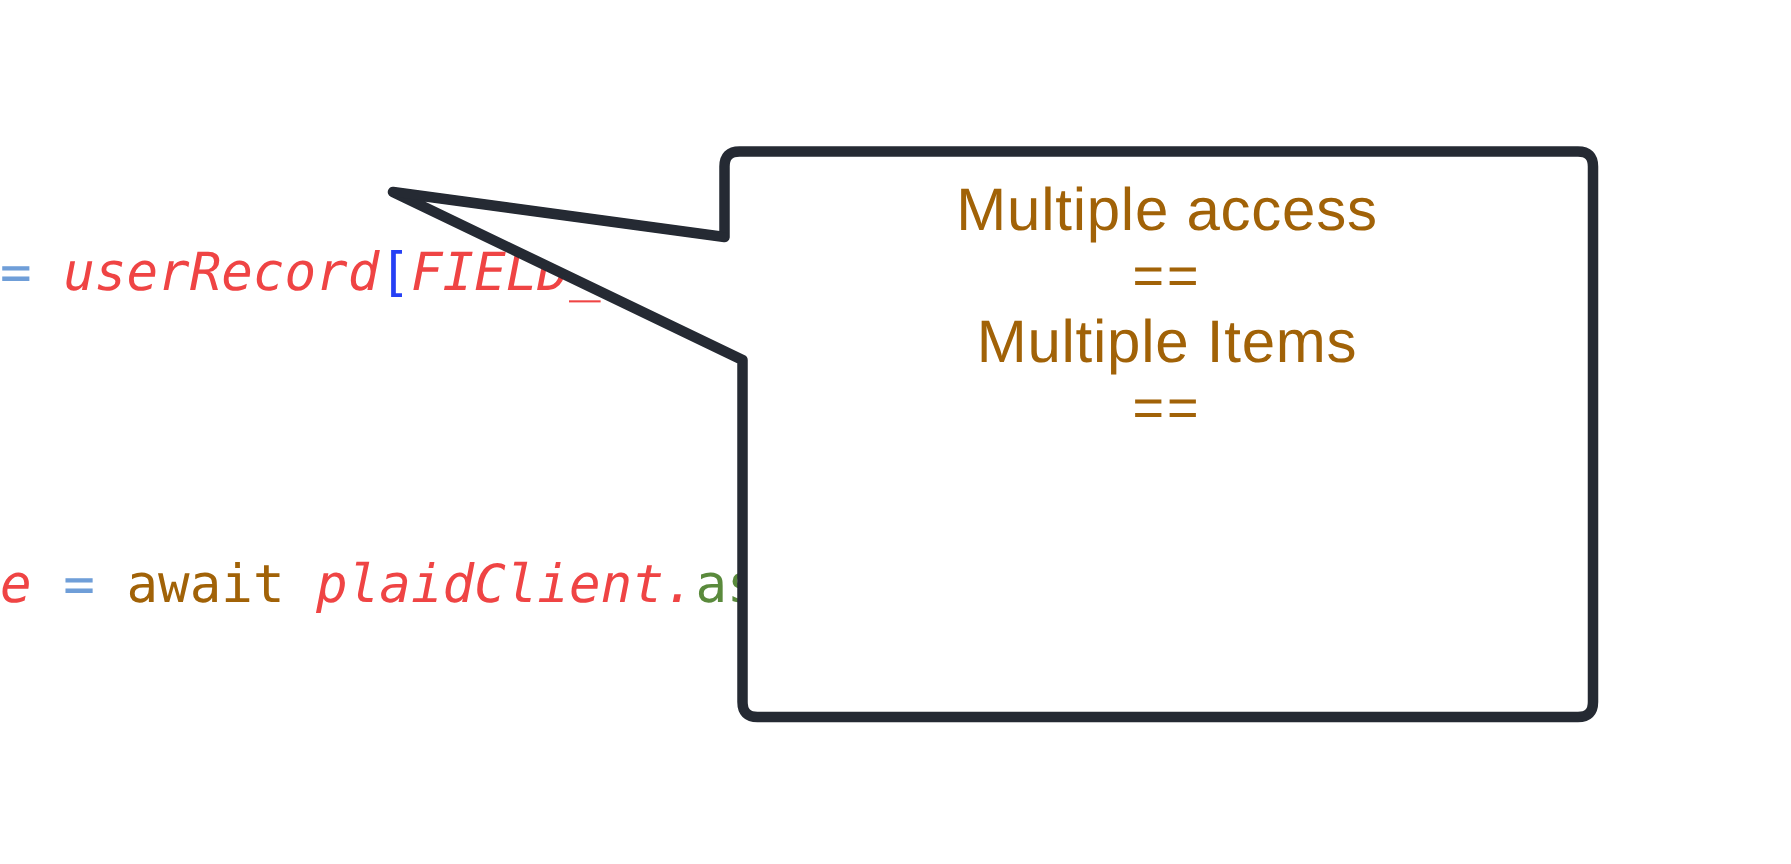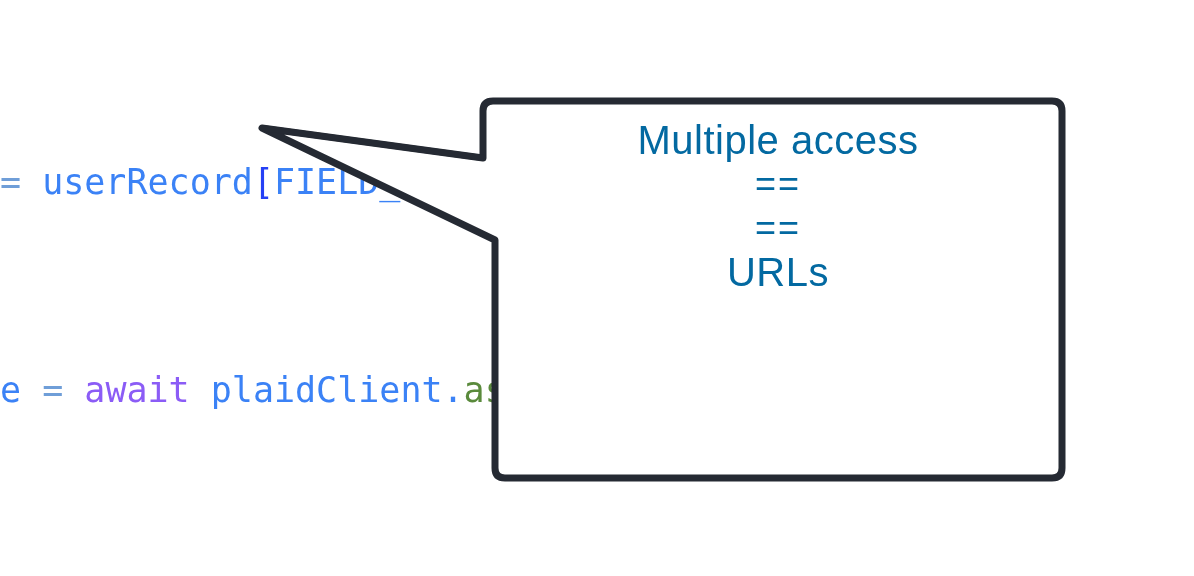--- a/index.html
+++ b/index.html
@@ -26,24 +26,24 @@
     font-family: "DejaVu Sans Mono", "Liberation Mono", monospace;
     font-size: 35px;
     line-height: 52px;
     white-space: pre;
     color: #3b3b3b;
   }
   .code-line {
     height: 52px;
     white-space: pre;
   }
-  .tok-plain    { color: #3b82f6; }
+  .tok-plain    { color: #ef4444; font-style: italic; }
   .tok-op-blue  { color: #6f9ed8; }
   .tok-bracket-blue { color: #2540f5; }
-  .tok-keyword  { color: #8b5cf6; }
+  .tok-keyword  { color: #a16207; }
   .tok-func     { color: #5a8a3c; }
   .tok-paren-blue { color: #2540f5; }
 
   
   #callout-svg {
     position: absolute;
     left: 0;
     top: 0;
     width: 1194px;
     height: 576px;
@@ -51,21 +51,21 @@
   }
   #callout-text {
     position: absolute;
     left: 508px;
     top: 118px;
     width: 540px;
     text-align: center;
     font-family: "Liberation Sans", "DejaVu Sans", sans-serif;
     font-size: 40px;
     line-height: 44px;
-    color: #0369a1;
+    color: #a16207;
     letter-spacing: 0.5px;
   }
   #callout-text .eq {
     font-size: 36px;
     letter-spacing: 2px;
   }
 </style>
 </head>
 <body>
 
@@ -110,17 +110,17 @@
         L 483 111
         Q 483 101 493 101
         Z" fill="#ffffff" stroke="#252a33" stroke-width="7" stroke-linejoin="round"></path>
 
     <path d="M 262 128 L 483 158" fill="none" stroke="#252a33" stroke-width="6" stroke-linecap="round"></path>
   </svg>
 
   <div id="callout-text">
     <div>Multiple access</div>
     <div class="eq">==</div>
+    <div>Multiple Items</div>
     <div class="eq">==</div>
-    <div>URLs</div>
   </div>
 
 </div>
 
 </body></html>

